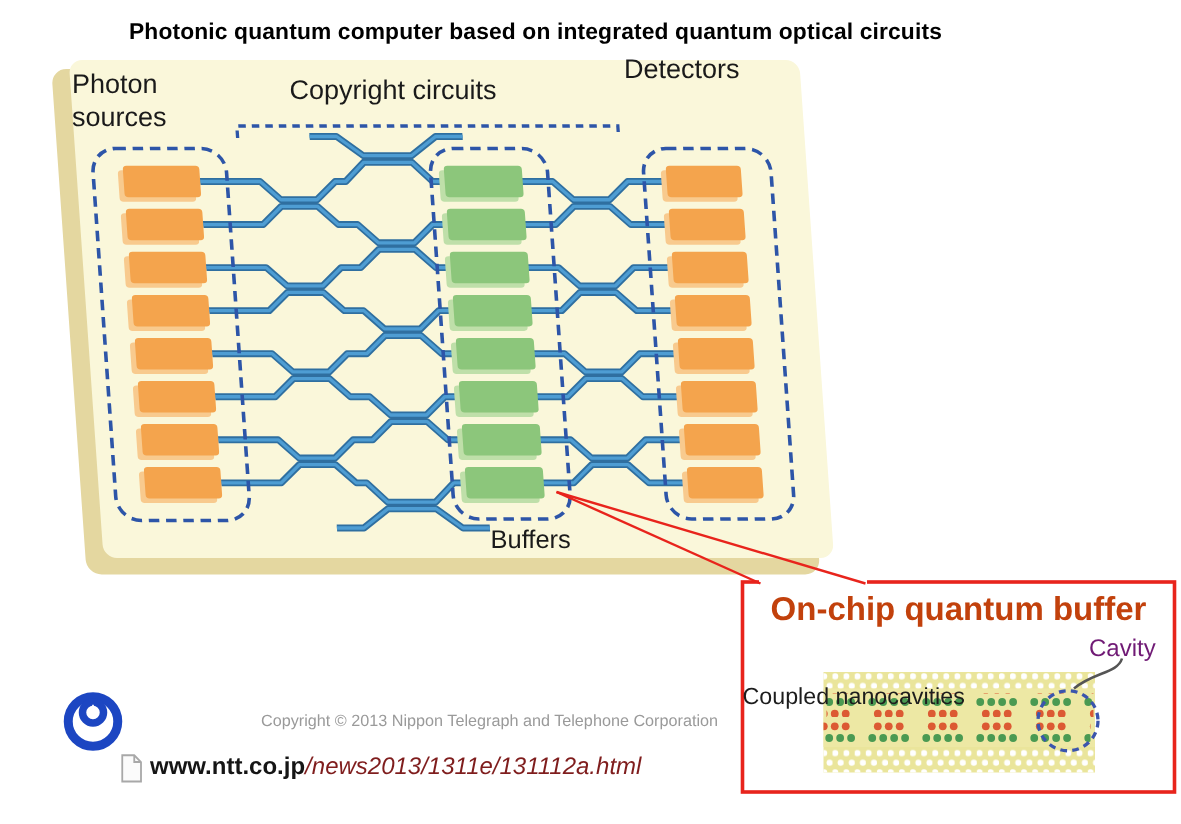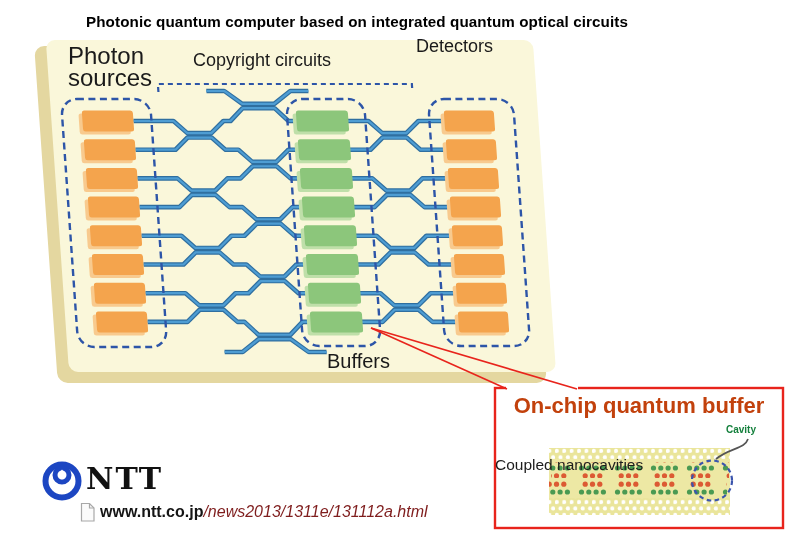--- a/index.html
+++ b/index.html
@@ -2,28 +2,28 @@
 <html><head>
 <meta charset="utf-8">
 <style>
   html,body{margin:0;padding:0;background:#fff;}
   #page{position:relative;width:787px;height:549px;background:#fff;overflow:hidden;
         font-family:"Liberation Sans",sans-serif;}
   #art{position:absolute;left:0;top:0;z-index:1;}
   .lbl{position:absolute;z-index:2;color:#1a1a1a;white-space:nowrap;
        font-family:"Liberation Sans",sans-serif;}
   .title{left:66px;top:13px;font-size:15.2px;font-weight:bold;color:#000;letter-spacing:.1px;margin-left:20px;}
-  .src-lbl{left:68px;top:45px;width:92px;font-size:24px;line-height:22px;white-space:normal;}
+  .src-lbl{left:48px;top:45px;width:92px;font-size:18px;line-height:22px;white-space:normal;}
   .func-lbl{left:193px;top:50px;font-size:18px;}
   .det-lbl{left:416px;top:36px;font-size:18px;}
-  .buf-lbl{left:327px;top:350px;font-size:20px;}
+  .buf-lbl{left:327px;top:350px;font-size:17px;}
   .callout-title{left:495px;top:393px;width:288px;text-align:center;
                  font-size:22px;font-weight:bold;color:#c2410c;}
   .coupled-lbl{left:495px;top:420px;width:262px;text-align:left;font-size:15.5px;color:#1d1d1d;margin-top:36px;}
-  .cavity-lbl{left:726px;top:424px;font-size:10px;color:#15803d;font-weight:bold;}
+  .cavity-lbl{left:726px;top:424px;font-size:16px;color:#701a75;}
   .ntt-word{left:86px;top:461px;font-family:"DejaVu Serif","Liberation Serif",serif;
             font-size:30px;font-weight:bold;color:#111;letter-spacing:2px;}
   .copyright{left:174px;top:475px;font-size:10.8px;color:#9a9a9a;}
   .url-line{left:100px;top:503px;font-size:16px;}
   .url-bold{color:#151515;font-weight:bold;}
   .url-rest{color:#7f1d1d;font-style:italic;}
 </style>
 </head>
 <body>
 
@@ -153,15 +153,15 @@
   </svg>
 
   <div class="lbl title">Photonic quantum computer based on integrated quantum optical circuits</div>
   <div class="lbl src-lbl">Photon sources</div>
   <div class="lbl func-lbl">Copyright circuits</div>
   <div class="lbl det-lbl">Detectors</div>
   <div class="lbl buf-lbl">Buffers</div>
   <div class="lbl callout-title">On-chip quantum buffer</div>
   <div class="lbl coupled-lbl">Coupled nanocavities</div>
   <div class="lbl cavity-lbl">Cavity</div>
-  <div class="lbl ntt-word">NTT</div>
+  <div class="lbl copyright">Copyright © 2013 Nippon Telegraph and Telephone Corporation</div>
   <div class="lbl url-line"><span class="url-bold">www.ntt.co.jp</span><span class="url-rest">/news2013/1311e/131112a.html</span></div>
 </div>
 
 </body></html>

